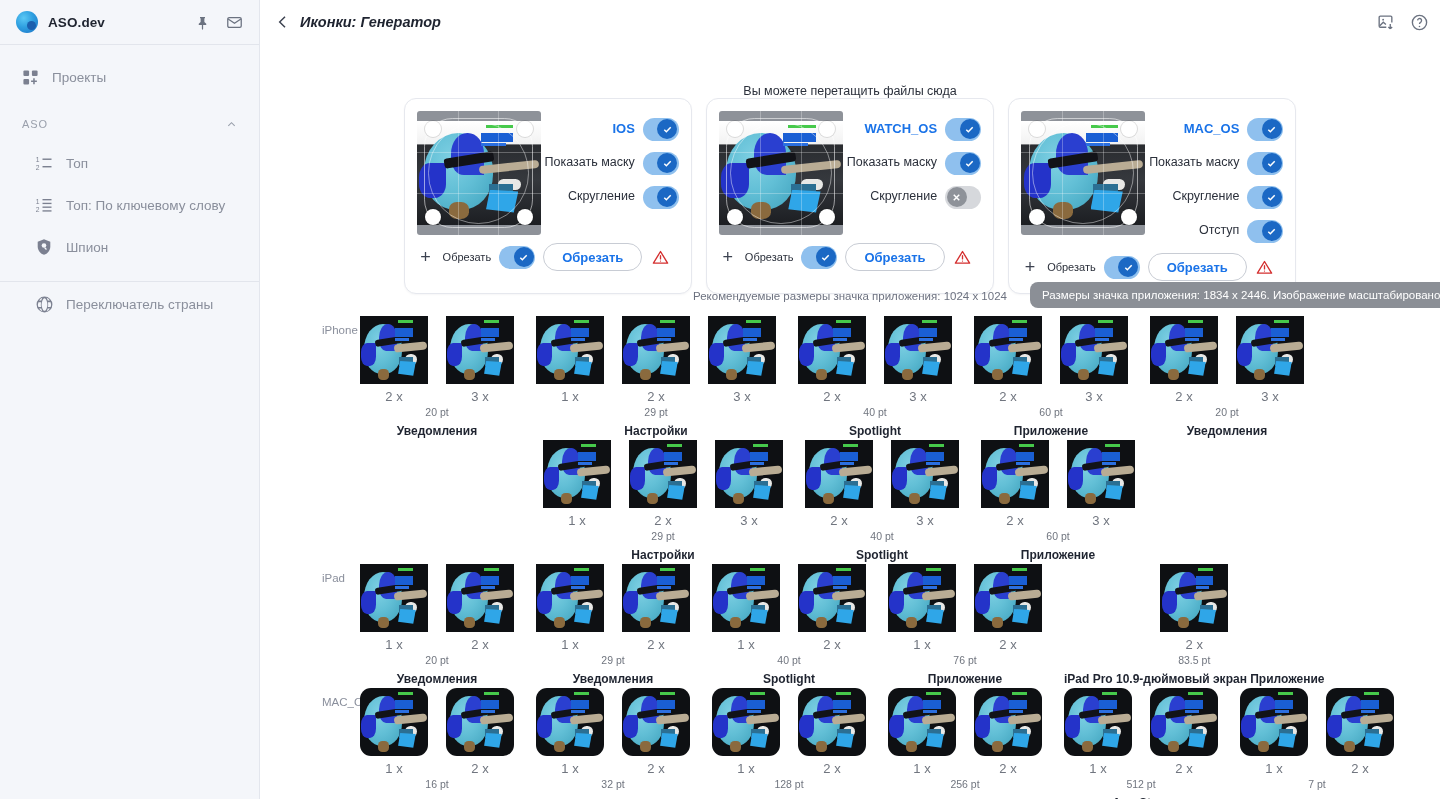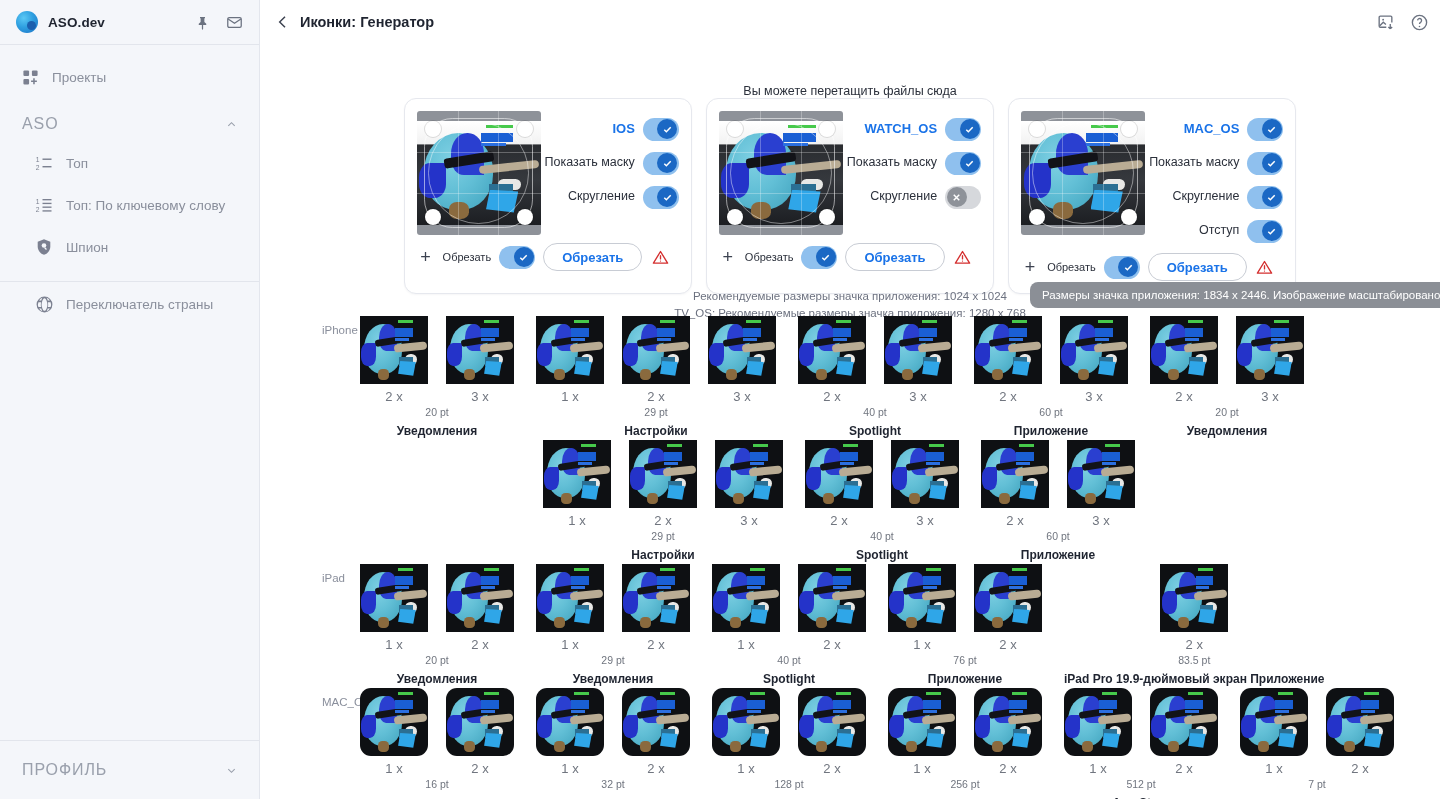--- a/index.html
+++ b/index.html
@@ -40,31 +40,31 @@
     font-size:13.5px; color:#8a8f9c;
   }
   .sb-row.top-level{ margin-top:6px;}
   .sb-row .ico{width:20px;height:20px;display:flex;align-items:center;justify-content:center;flex:0 0 20px;color:#7b8090;}
   .sb-row.sub{ padding-left:24px;}
   .sb-row.active{ background:#e4e7ee; color:#1f2430; font-weight:600;}
   .sb-row.active .ico{color:#1668d8;}
   .sb-group{
     display:flex; align-items:center;
     height:34px; margin:10px 10px 0 10px; padding:0 12px;
-    font-size:16px; letter-spacing:.9px; color:#9aa0ac; text-transform:uppercase; cursor:pointer;
+    font-size:11px; letter-spacing:.9px; color:#9aa0ac; text-transform:uppercase; cursor:pointer;
   }
   .sb-group .gl{flex:1;}
   .chev{width:12px;height:12px;color:#9aa0ac;display:flex;align-items:center;justify-content:center;}
   .sb-sep{height:1px;background:#e2e5ec;margin:14px 0 0 0;}
   .sb-foot{border-top:1px solid #e2e5ec;}
   .sb-foot .sb-group{margin-top:12px;margin-bottom:12px;}
 
   
   .main{flex:1; height:799px; background:#ffffff; display:flex; flex-direction:column; position:relative; overflow:hidden;}
-  .topbar{height:44px; display:flex; align-items:center; padding:0 8px 0 10px; flex:0 0 44px;}
+  .topbar{height:44px; display:flex; align-items:center; padding:0 8px 0 10px; flex:0 0 44px;font-style:italic;}
   .back-btn{width:26px;height:26px;display:flex;align-items:center;justify-content:center;color:#3c4250;cursor:pointer;}
   .page-title{font-size:14.5px;font-weight:700;color:#1f2430; margin-left:4px;}
   .topbar-spacer{flex:1;}
   .tb-icon{width:26px;height:26px;display:flex;align-items:center;justify-content:center;color:#6b7280;cursor:pointer;margin-left:8px;}
 
   .content{flex:1; position:relative; overflow:hidden;}
 
   .drop-hint{
     position:absolute; top:40px; left:0; right:0;
     text-align:center; font-size:12.5px; color:#2b303b;
@@ -256,30 +256,20 @@
       <div class="sb-row sub">
         <span class="ico">
           <svg width="19" height="19" viewBox="0 0 24 24" fill="currentColor">
               <path d="M12 2a10 10 0 100 20 10 10 0 000-20zm0 2c1.2 0 2.8 2.3 3.2 5H8.8C9.2 6.3 10.8 4 12 4zM4.3 9h3.3a20 20 0 000 6H4.3a8 8 0 010-6zm.9 8h2.7c.4 1.6 1 2.9 1.6 3.7A8 8 0 015.2 17zM8.6 15a18 18 0 010-6h6.8a18 18 0 010 6zm3.4 5c-1.2 0-2.8-2.3-3.2-5h6.4c-.4 2.7-2 5-3.2 5zm2.5.7c.6-.8 1.2-2.1 1.6-3.7h2.7a8 8 0 01-4.3 3.7zM16.4 15a20 20 0 000-6h3.3a8 8 0 010 6zm2.4-8h-2.7c-.4-1.6-1-2.9-1.6-3.7A8 8 0 0118.8 7zM9.5 3.3C8.9 4.1 8.3 5.4 7.9 7H5.2a8 8 0 014.3-3.7z"></path>
             </svg>
         </span>
         <span>Переключатель страны</span>
       </div>
     </div>
 
-    <div class="sb-foot">
-      <div class="sb-group">
-        <span class="gl">ПРОФИЛЬ</span>
-        <span class="chev">
-          <svg width="11" height="11" viewBox="0 0 24 24" fill="none" stroke="currentColor" stroke-width="2.4">
-              <path d="M5 9l7 7 7-7"></path>
-            </svg>
-        </span>
-      </div>
-    </div>
   </aside>
 
   <section class="main">
 
     <div class="topbar">
       <div class="back-btn">
         <svg width="16" height="16" viewBox="0 0 24 24" fill="none" stroke="currentColor" stroke-width="2.2">
             <path d="M15 4l-8 8 8 8"></path>
           </svg>
       </div>
@@ -563,21 +553,20 @@
                   <path d="M12 9.5v4.5" stroke-linecap="round"></path>
                   <circle cx="12" cy="17" r=".9" fill="currentColor" stroke="none"></circle>
                 </svg>
               </div>
             </div>
           </div>
         </div>
 
       <div class="recs">
         <div>Рекомендуемые размеры значка приложения: 1024 x 1024</div>
-        <div>TV_OS: Рекомендуемые размеры значка приложения: 1280 x 768</div>
       </div>
 
       <div class="tooltip">Размеры значка приложения: 1834 x 2446. Изображение масштабировано</div>
 
       <div class="grid-area" id="grid">
           <div class="row-wrap">
             <div class="row-label">iPhone</div>
             <div class="row-items" style="justify-content:flex-start;padding-left:100px">
               <div class="grp" style="margin-right:22px">
                 <div class="grp-items" style="gap:18px">
@@ -1141,21 +1130,21 @@
                       <div class="ph-rope"></div>
                       <div class="ph-mouse"></div>
                       <div class="ph-laptop2"></div>
                       <div class="ph-laptop"></div>
                     </div>
                     <div class="scale">2 x</div>
                   </div>
                 </div>
                 <div class="group-meta">
                   <div class="pt">83.5 pt</div>
-                  <div class="gname">iPad Pro 19.9-дюймовый экран Приложение</div>
+                  <div class="gname">iPad Pro 10.9-дюймовый экран Приложение</div>
                 </div>
               </div>
             </div>
           </div>
           <div class="row-wrap">
             <div class="row-label">MAC_OS</div>
             <div class="row-items" style="justify-content:flex-start;padding-left:100px">
               <div class="grp" style="margin-right:22px">
                 <div class="grp-items" style="gap:18px">
                   <div class="cell">

